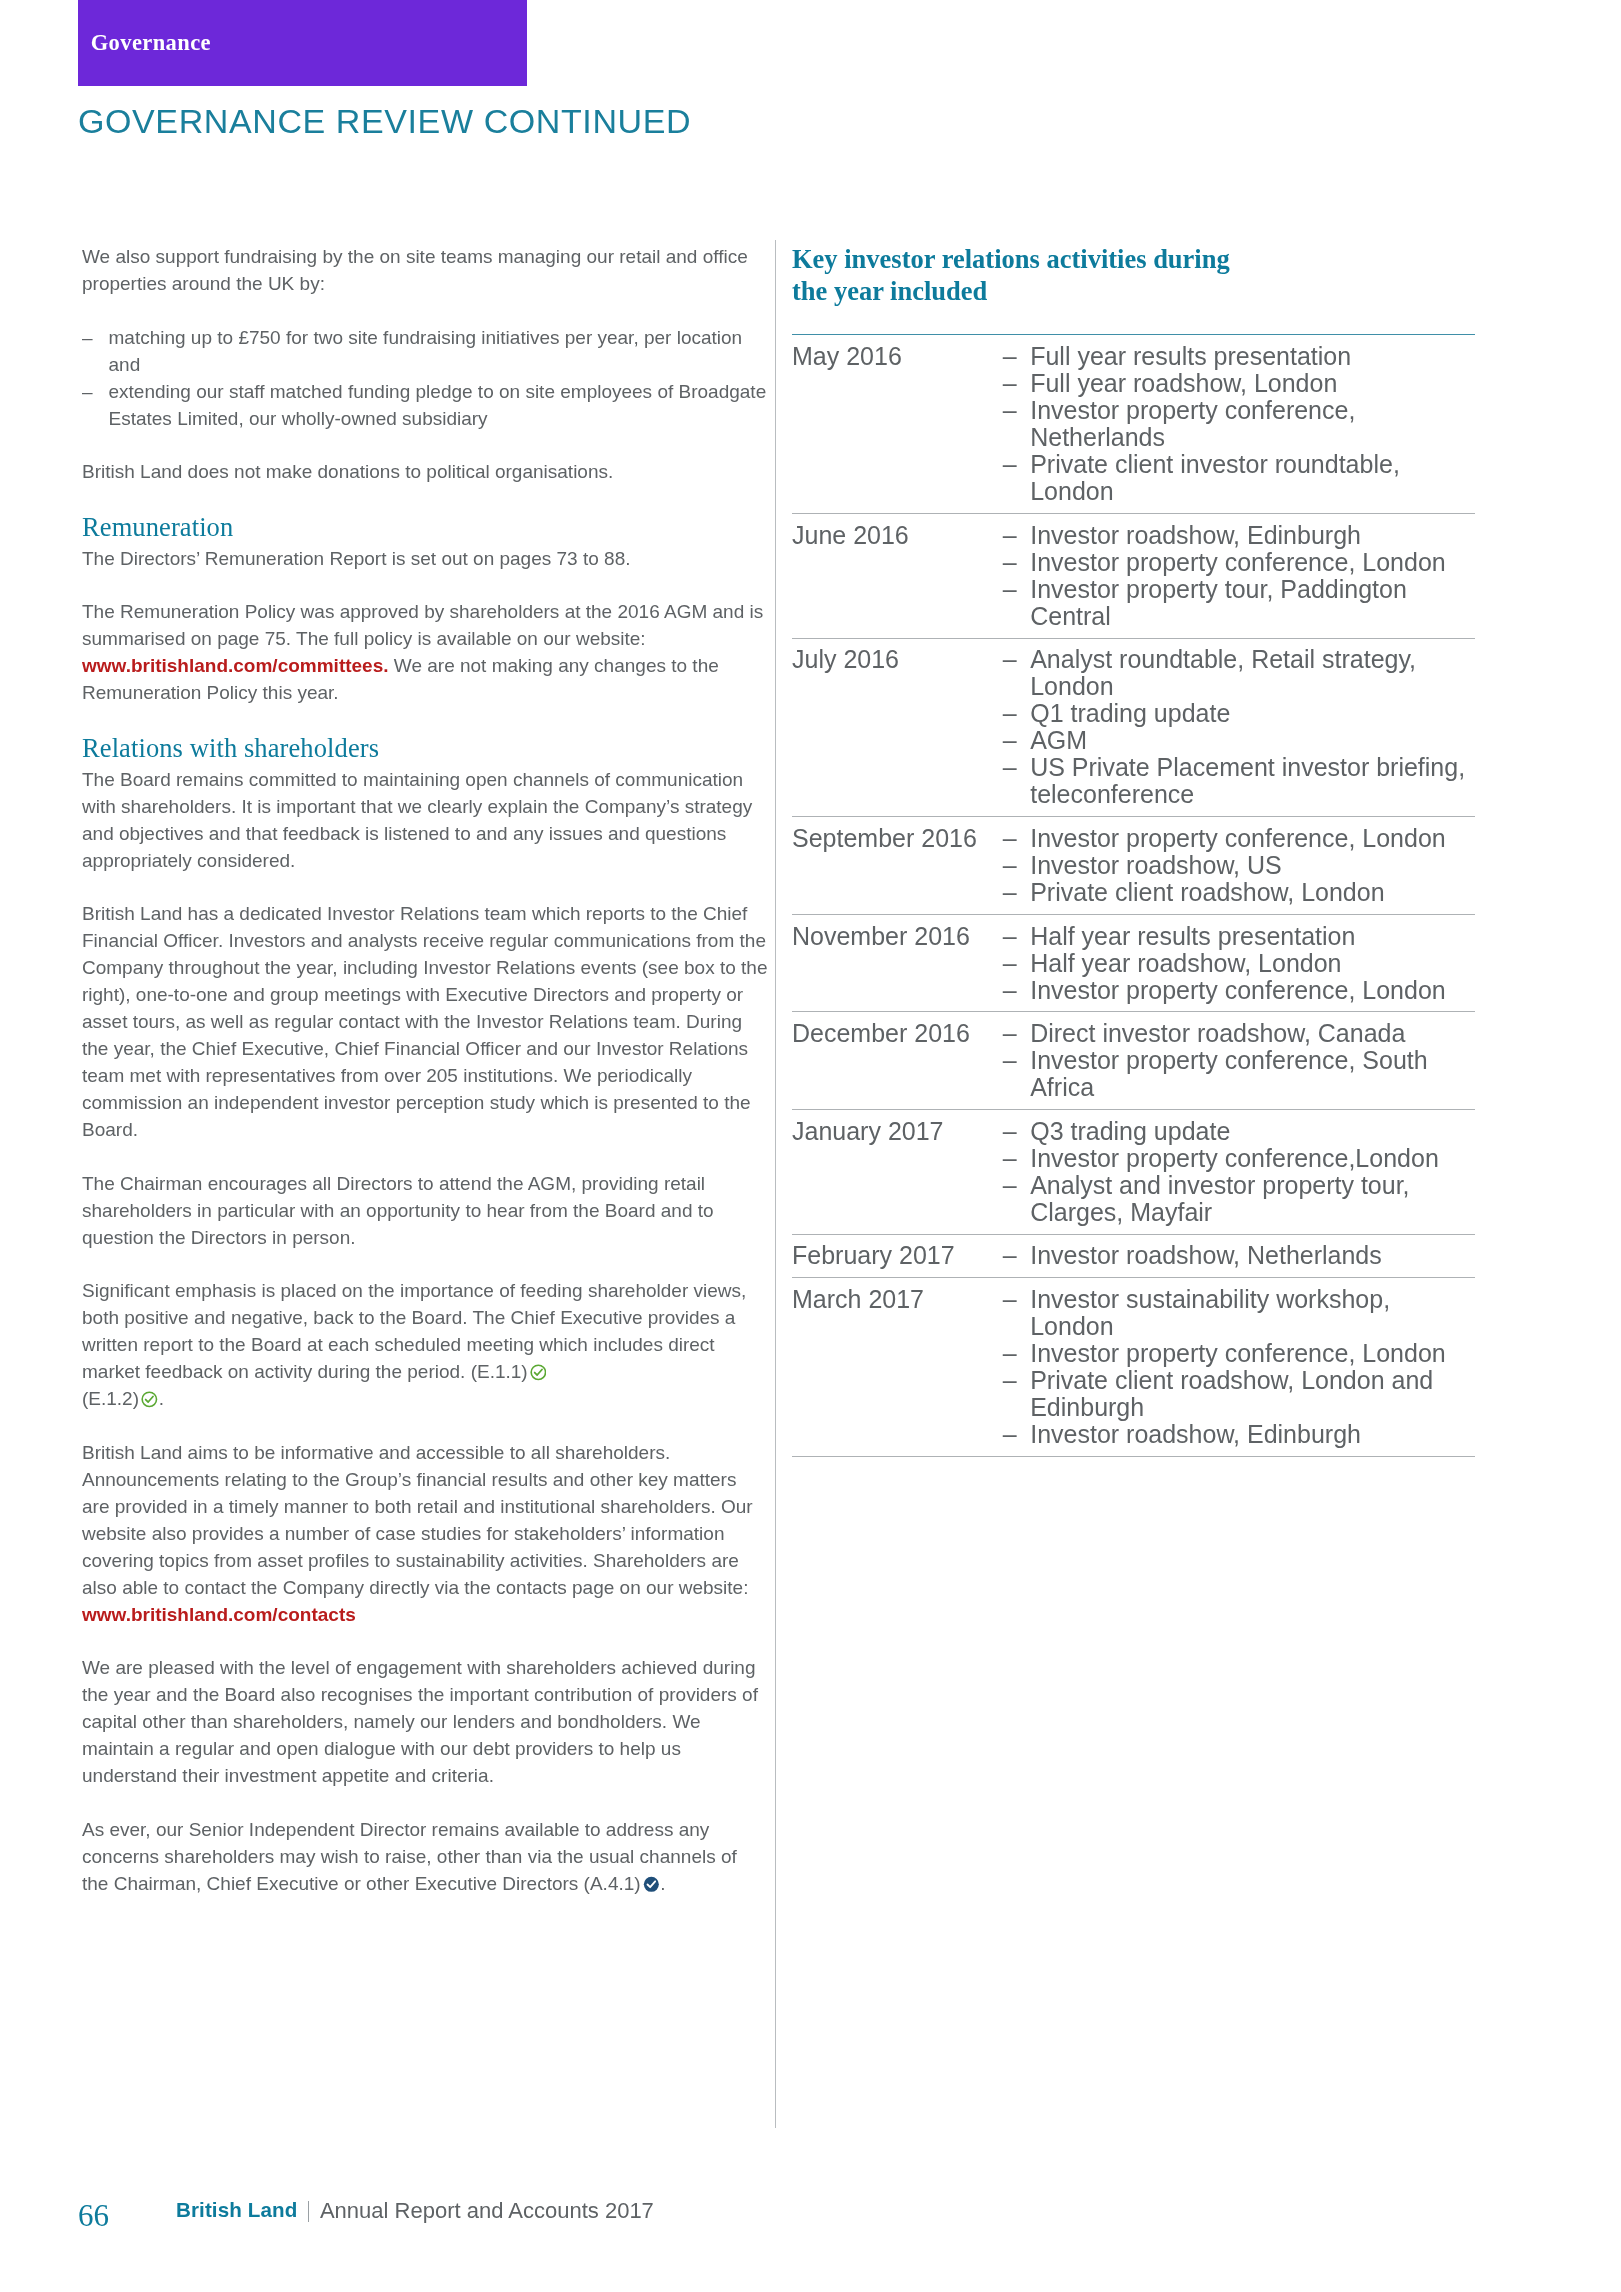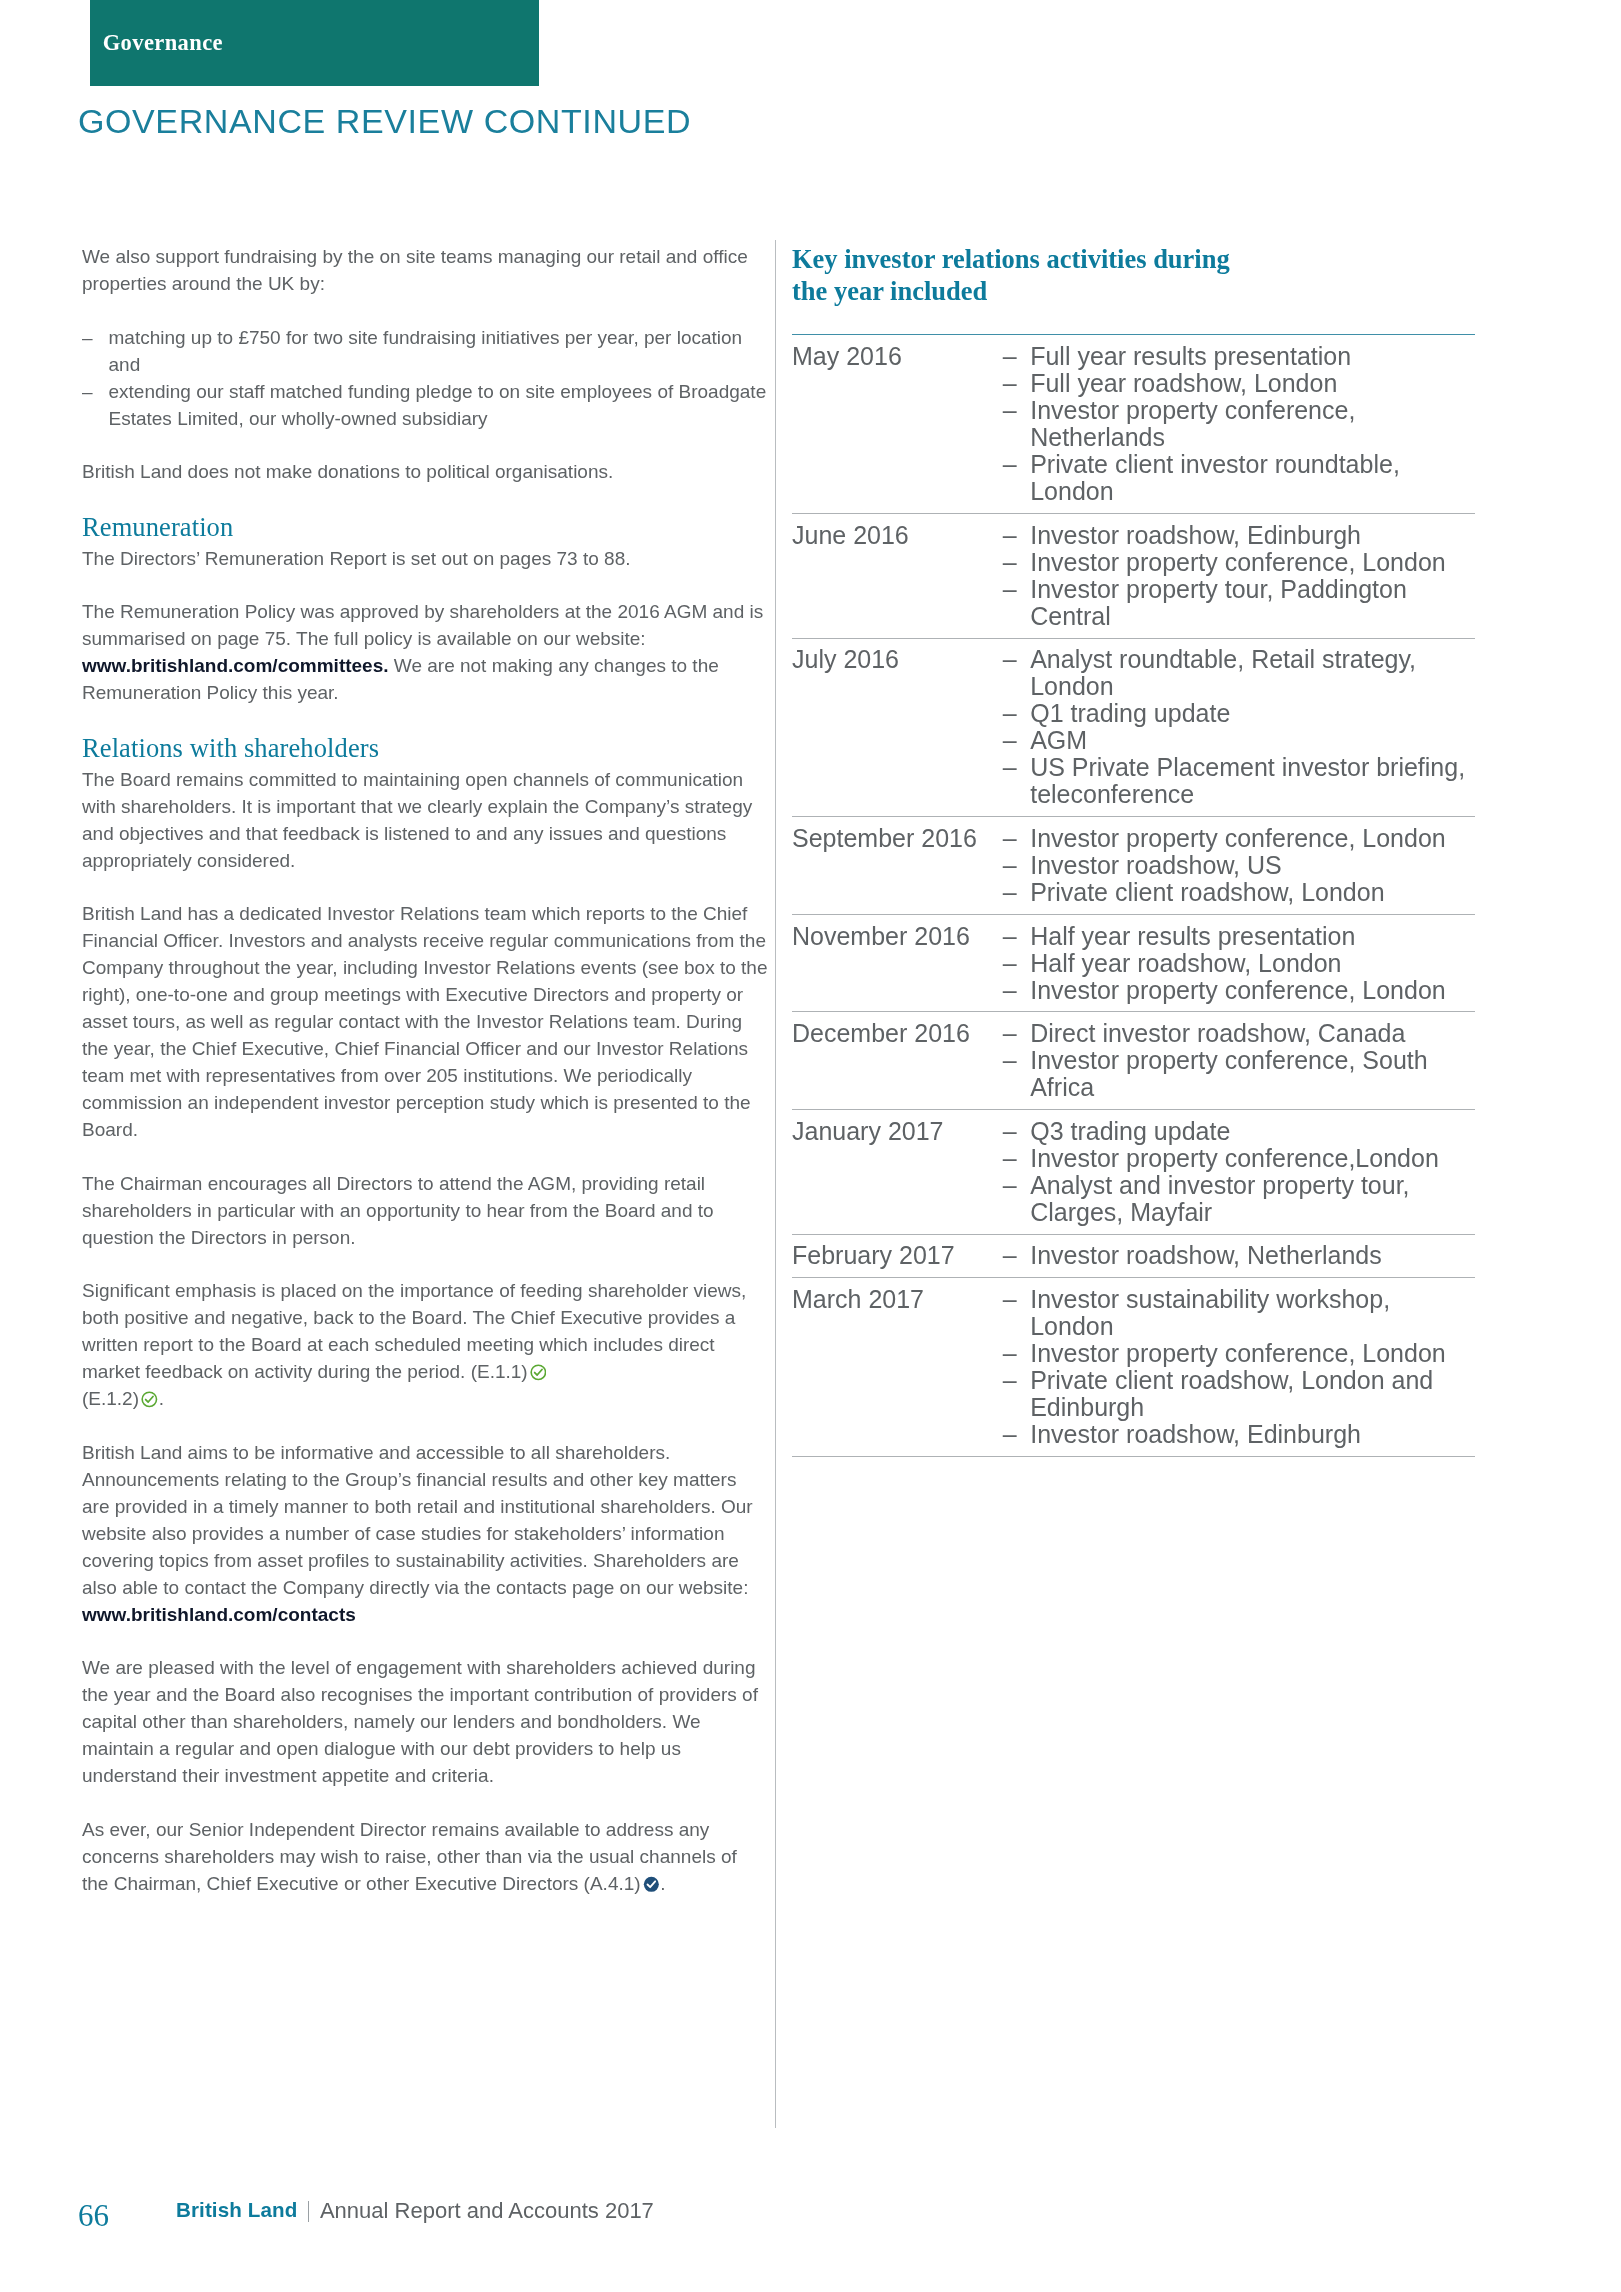--- a/index.html
+++ b/index.html
@@ -12,25 +12,25 @@
     height: 2293px;
     position: relative;
     font-family: "Liberation Sans", sans-serif;
     color: #5c6063;
     overflow: hidden;
   }
 
   
   .section-tab {
     position: absolute;
-    left: 90px;
+    left: 78px;
     top: 0;
     width: 449px;
     height: 86px;
-    background: #0f766e;
+    background: #6d28d9;
     display: flex;
     align-items: center;
   }
   .section-tab-label {
     color: #ffffff;
     font-family: "Liberation Serif", serif;
     font-weight: bold;
     font-size: 22.5px;
     letter-spacing: 0.4px;
     padding-left: 12.7px;
@@ -101,21 +101,21 @@
   h3.sub {
     margin: 0 0 2px 0;
     font-family: "Liberation Serif", serif;
     font-weight: normal;
     font-size: 26.5px;
     color: #0d7b9c;
     letter-spacing: 0.1px;
   }
 
   a.weblink, .weblink {
-    color: #0f172a;
+    color: #b91c1c;
     font-weight: bold;
     text-decoration: none;
   }
 
   
   .tick {
     display: inline-block;
     vertical-align: -2.9px;
     width: 16.7px;
     height: 16.7px;

